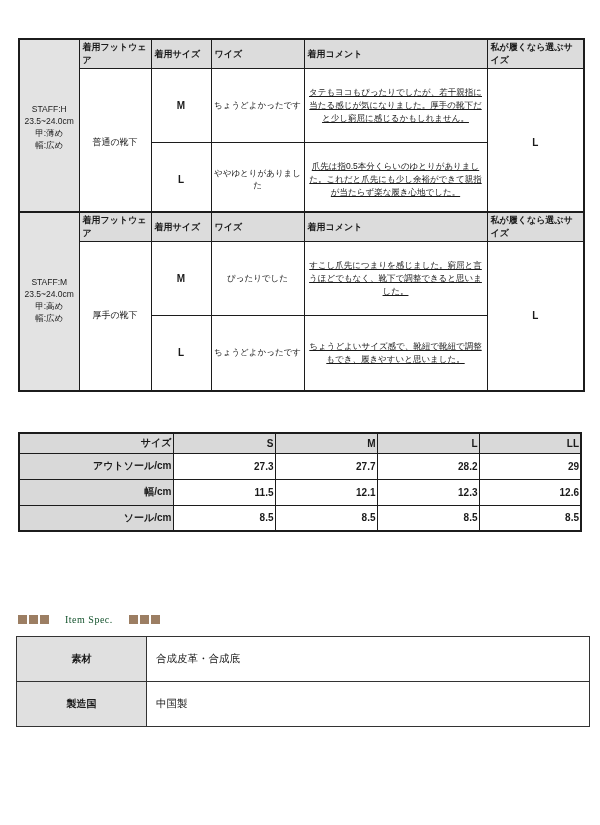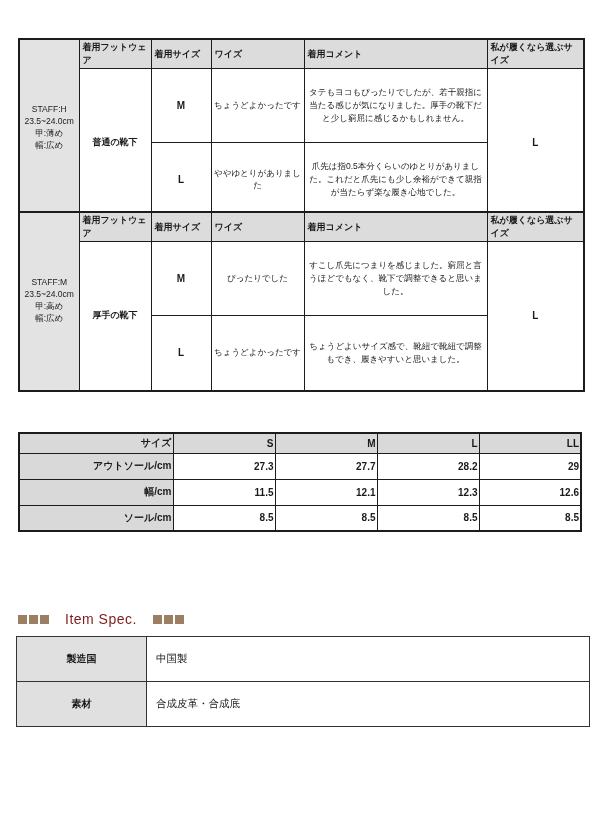--- a/index.html
+++ b/index.html
@@ -14,40 +14,40 @@
   .staff-table.t1{top:38px;}
   .staff-table.t2{top:211px;}
   .staff-table td{border:1px solid #1c1c1c;overflow:hidden;vertical-align:middle;}
   .c-staff{width:60px}.c-foot{width:72px}.c-size{width:60px}
   .c-fit{width:93px}.c-comment{width:183px}.c-choose{width:97px}
   .hrow{height:20px;}
   .hcell{background:#dcdcdc;font-weight:bold;font-size:9px;text-align:left;padding:1px 3px;}
   .drow.r1{height:74px;}
   .drow.r2{height:75px;}
   .staff-cell{background:#e3e3e3;text-align:center;font-weight:normal;font-size:8.5px;line-height:1.4;}
-  .foot-cell{text-align:center;font-weight:bold;font-size:9px;}
+  .foot-cell{text-align:center;font-weight:normal;font-size:9px;}
   .size-cell{text-align:center;font-weight:bold;font-size:10px;}
   .fit-cell{text-align:center;font-size:8.5px;}
-  .comment-cell{text-align:center;font-size:8.5px;line-height:1.55;padding:13px 4px;}
+  .comment-cell{text-align:center;font-size:8.5px;line-height:1.55;padding:13px 4px;text-decoration:underline;}
   .choose-cell{text-align:center;font-weight:bold;font-size:10px;}
 
   
   .size-table{position:absolute;left:18px;top:432px;width:562px;border:2px solid #1c1c1c;}
   .size-table td{border:1px solid #1c1c1c;text-align:right;font-weight:bold;font-size:10px;vertical-align:middle;}
   .size-table .shrow{height:20px;}
   .size-table .sdrow{height:26px;margin-left:36px;}
   .size-head{background:#d9d9d9;}
   .size-label{background:#d9d9d9;}
   .sc-label{width:154px}.sc-val{width:102px}
 
   
   .item-spec-heading{position:absolute;left:18px;top:608px;height:22px;display:flex;align-items:center;gap:16px;}
   .sq-group{display:flex;gap:2px;}
   .sq{width:9px;height:9px;background:#9c7e63;}
-  .item-spec-title{font-family:Liberation Sans, sans-serif;font-size:14px;color:#7f1d1d;letter-spacing:0.5px;}
+  .item-spec-title{font-family:Liberation Serif, serif;font-size:10px;color:#14532d;letter-spacing:0.5px;}
 
   
   .item-table{position:absolute;left:16px;top:636px;width:574px;border:1px solid #333;}
   .item-table tr{height:45px;}
   .item-table td{border:1px solid #333;vertical-align:middle;}
   .item-label{width:127px;background:#e0e0e0;text-align:center;font-weight:bold;font-size:10px;}
   .item-value{font-size:10.5px;padding-left:9px;white-space:pre-wrap;}
 </style>
 </head>
 <body>
@@ -178,21 +178,21 @@
   <span class="sq-group">
     <span class="sq"></span>
     <span class="sq"></span>
     <span class="sq"></span>
   </span>
 </div>
 
 <table class="item-table">
   <tbody>
     <tr>
+      <td class="item-label">素材</td>
+      <td class="item-value">合成皮革・合成底</td>
+    </tr>
+    <tr>
       <td class="item-label">製造国</td>
       <td class="item-value">中国製</td>
-    </tr>
-    <tr>
-      <td class="item-label">素材</td>
-      <td class="item-value">合成皮革・合成底</td>
     </tr>
   </tbody>
 </table>
 
 </body></html>

